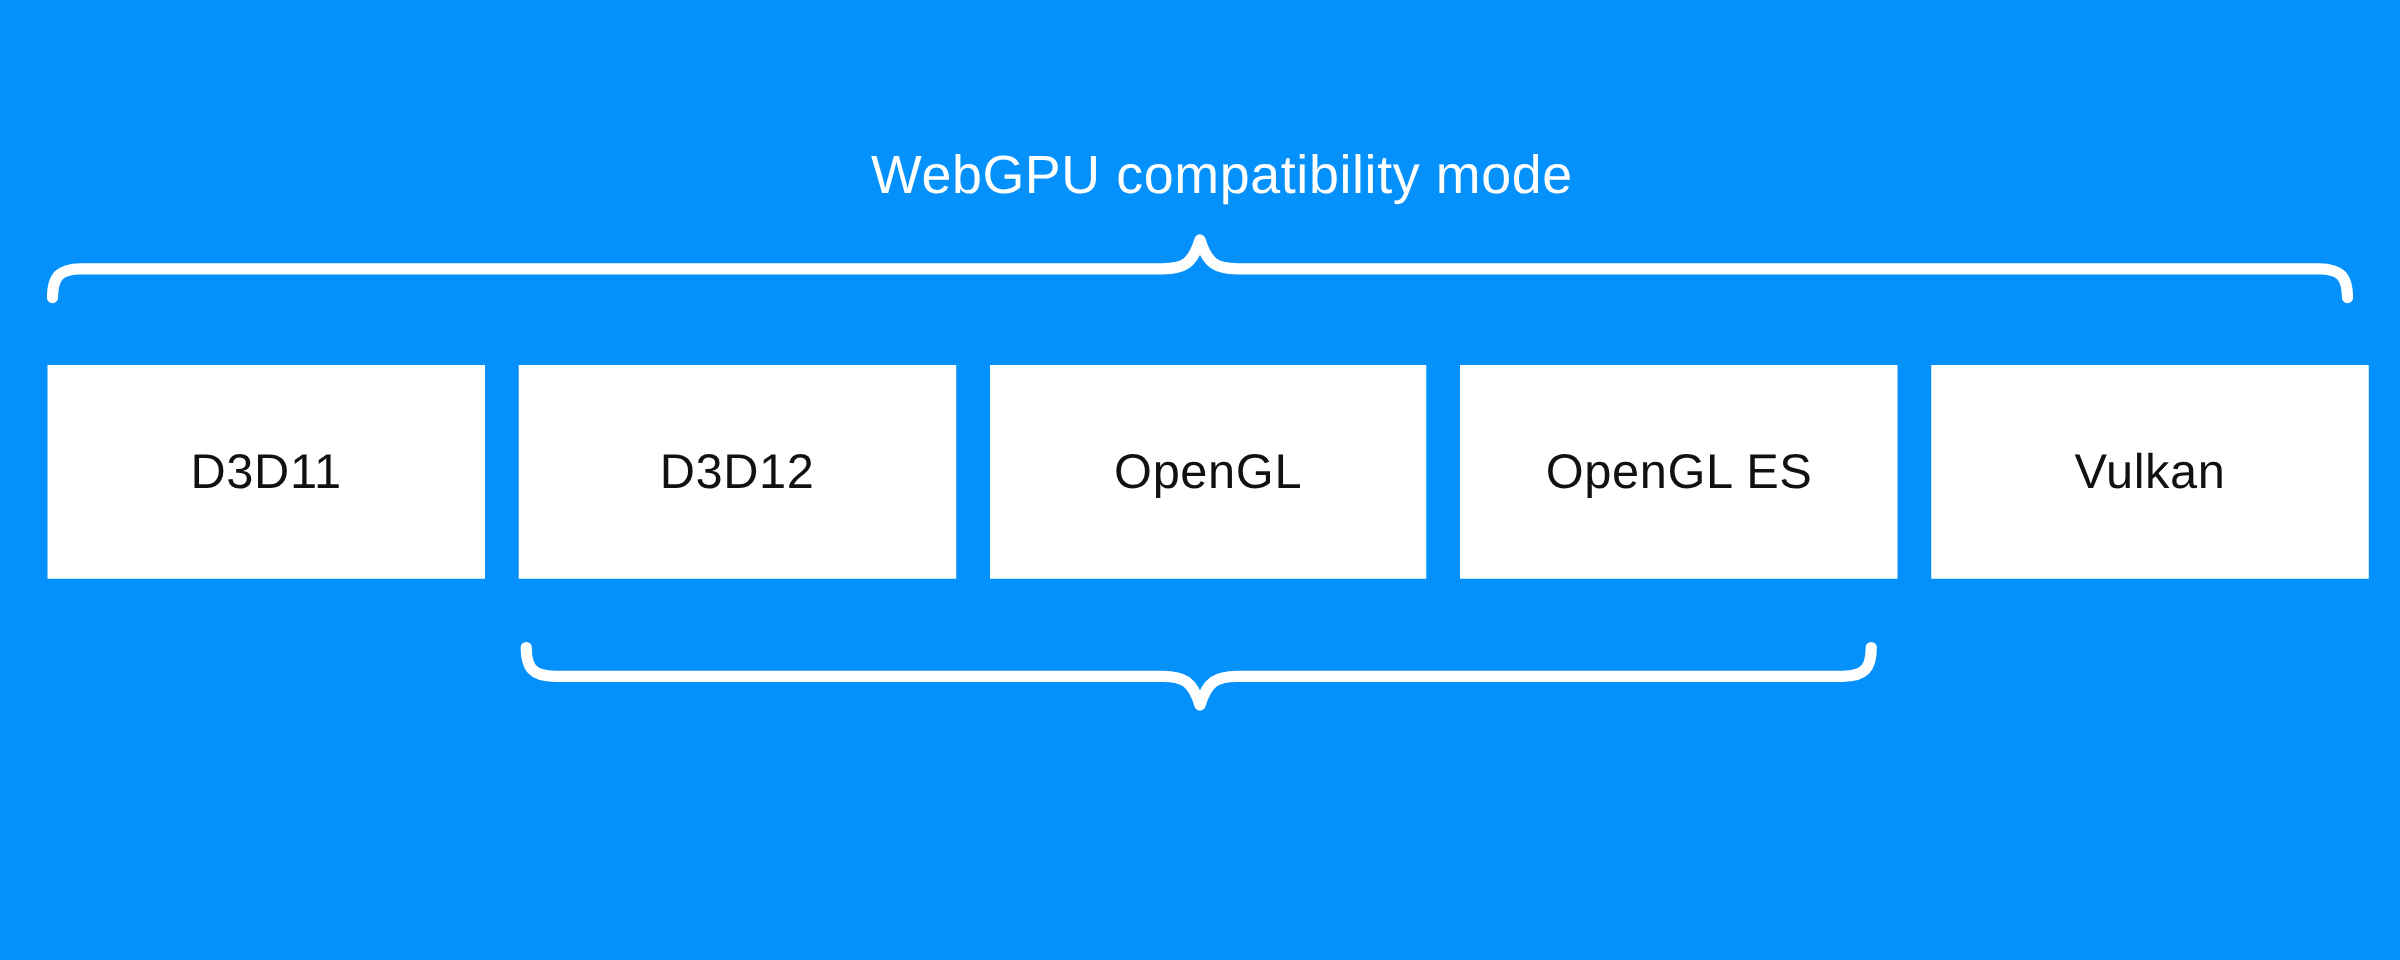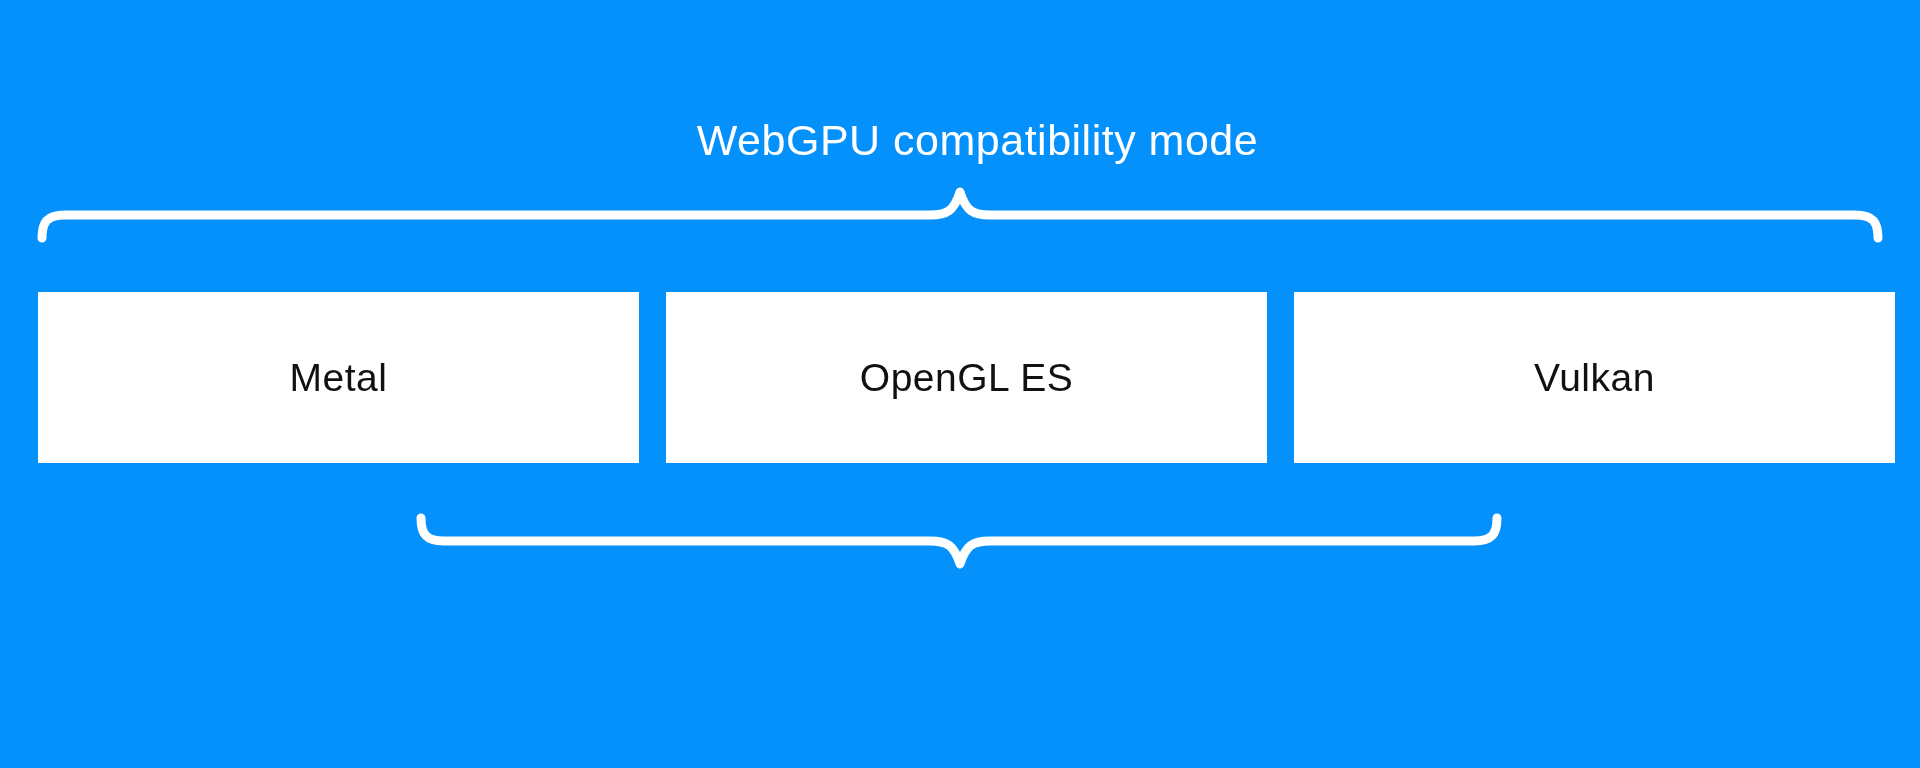--- a/index.html
+++ b/index.html
@@ -95,21 +95,27 @@
              C 421 534, 426 541, 444 541
              L 930 541
              C 947 541, 954 545, 960 564
              C 966 545, 973 541, 990 541
              L 1474 541
              C 1492 541, 1497 534, 1497 518"></path>
   </svg>
 
   <div class="box-row">
     <div class="api-box">
-      <span>Metal</span>
+      <span>D3D11</span>
+    </div>
+    <div class="api-box">
+      <span>D3D12</span>
+    </div>
+    <div class="api-box">
+      <span>OpenGL</span>
     </div>
     <div class="api-box">
       <span>OpenGL ES</span>
     </div>
     <div class="api-box">
       <span>Vulkan</span>
     </div>
   </div>
 
 

